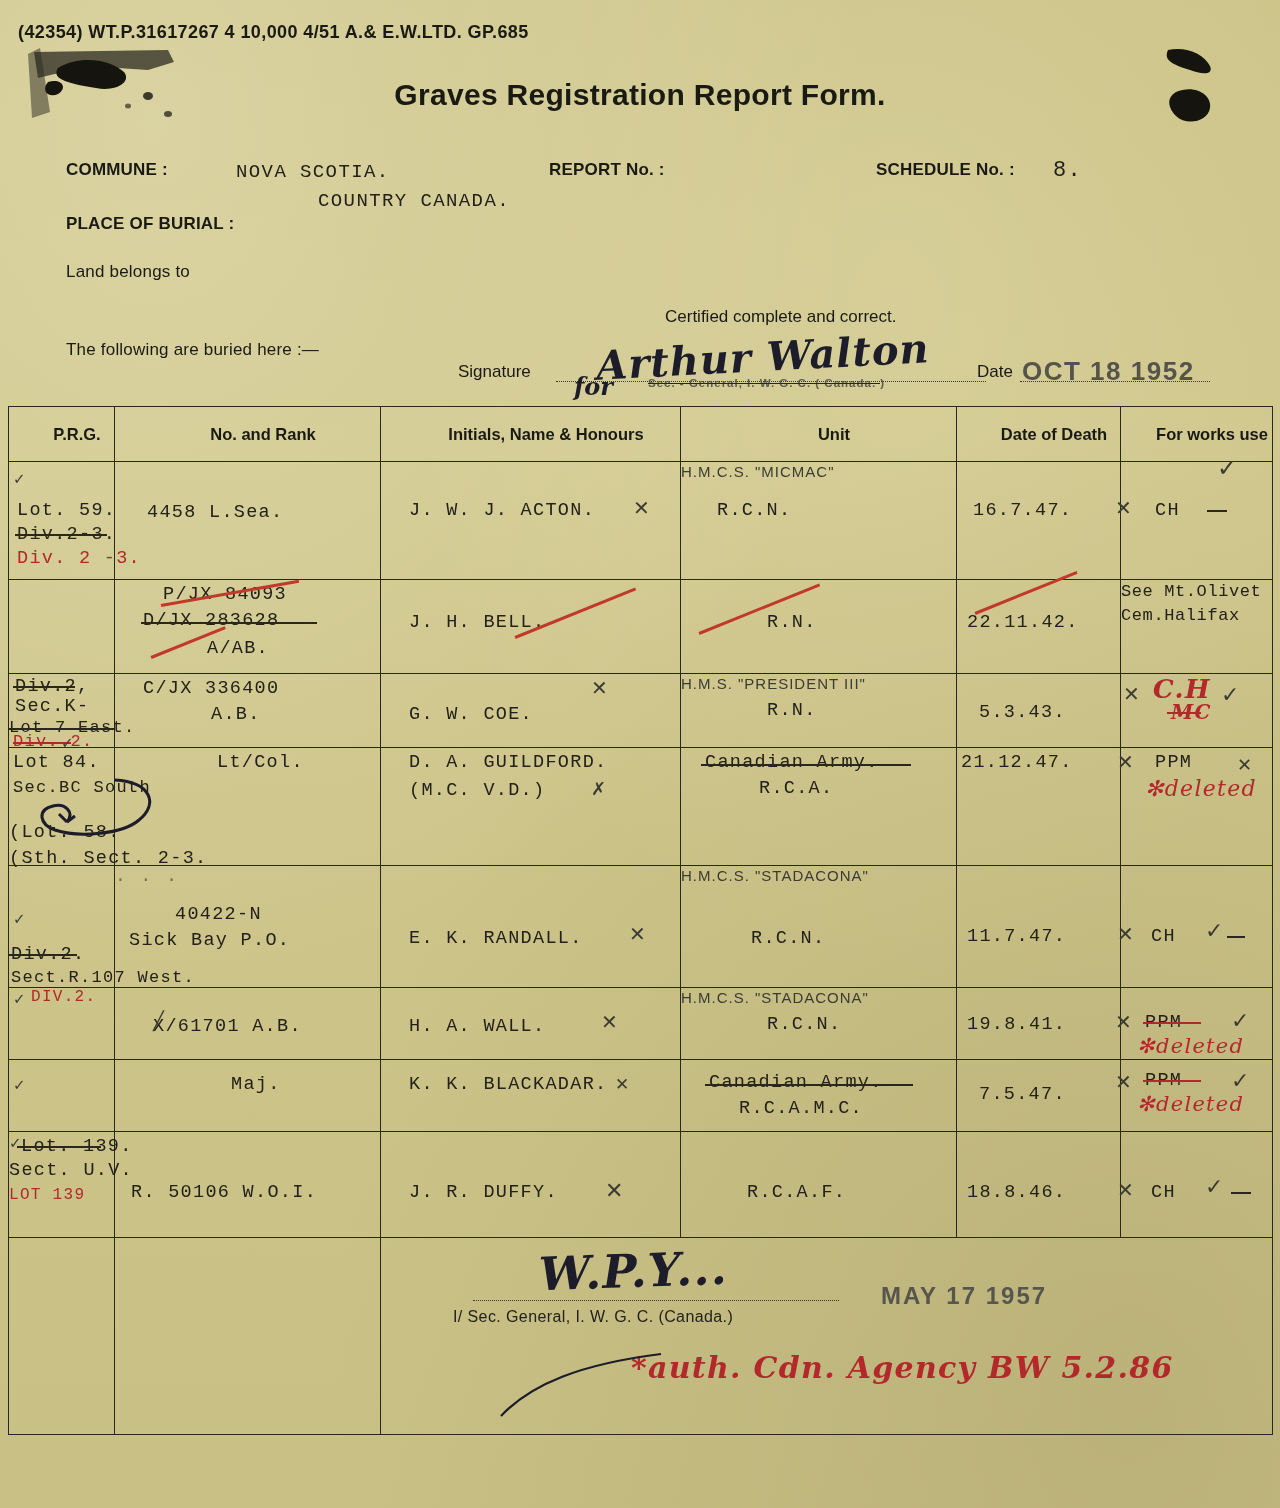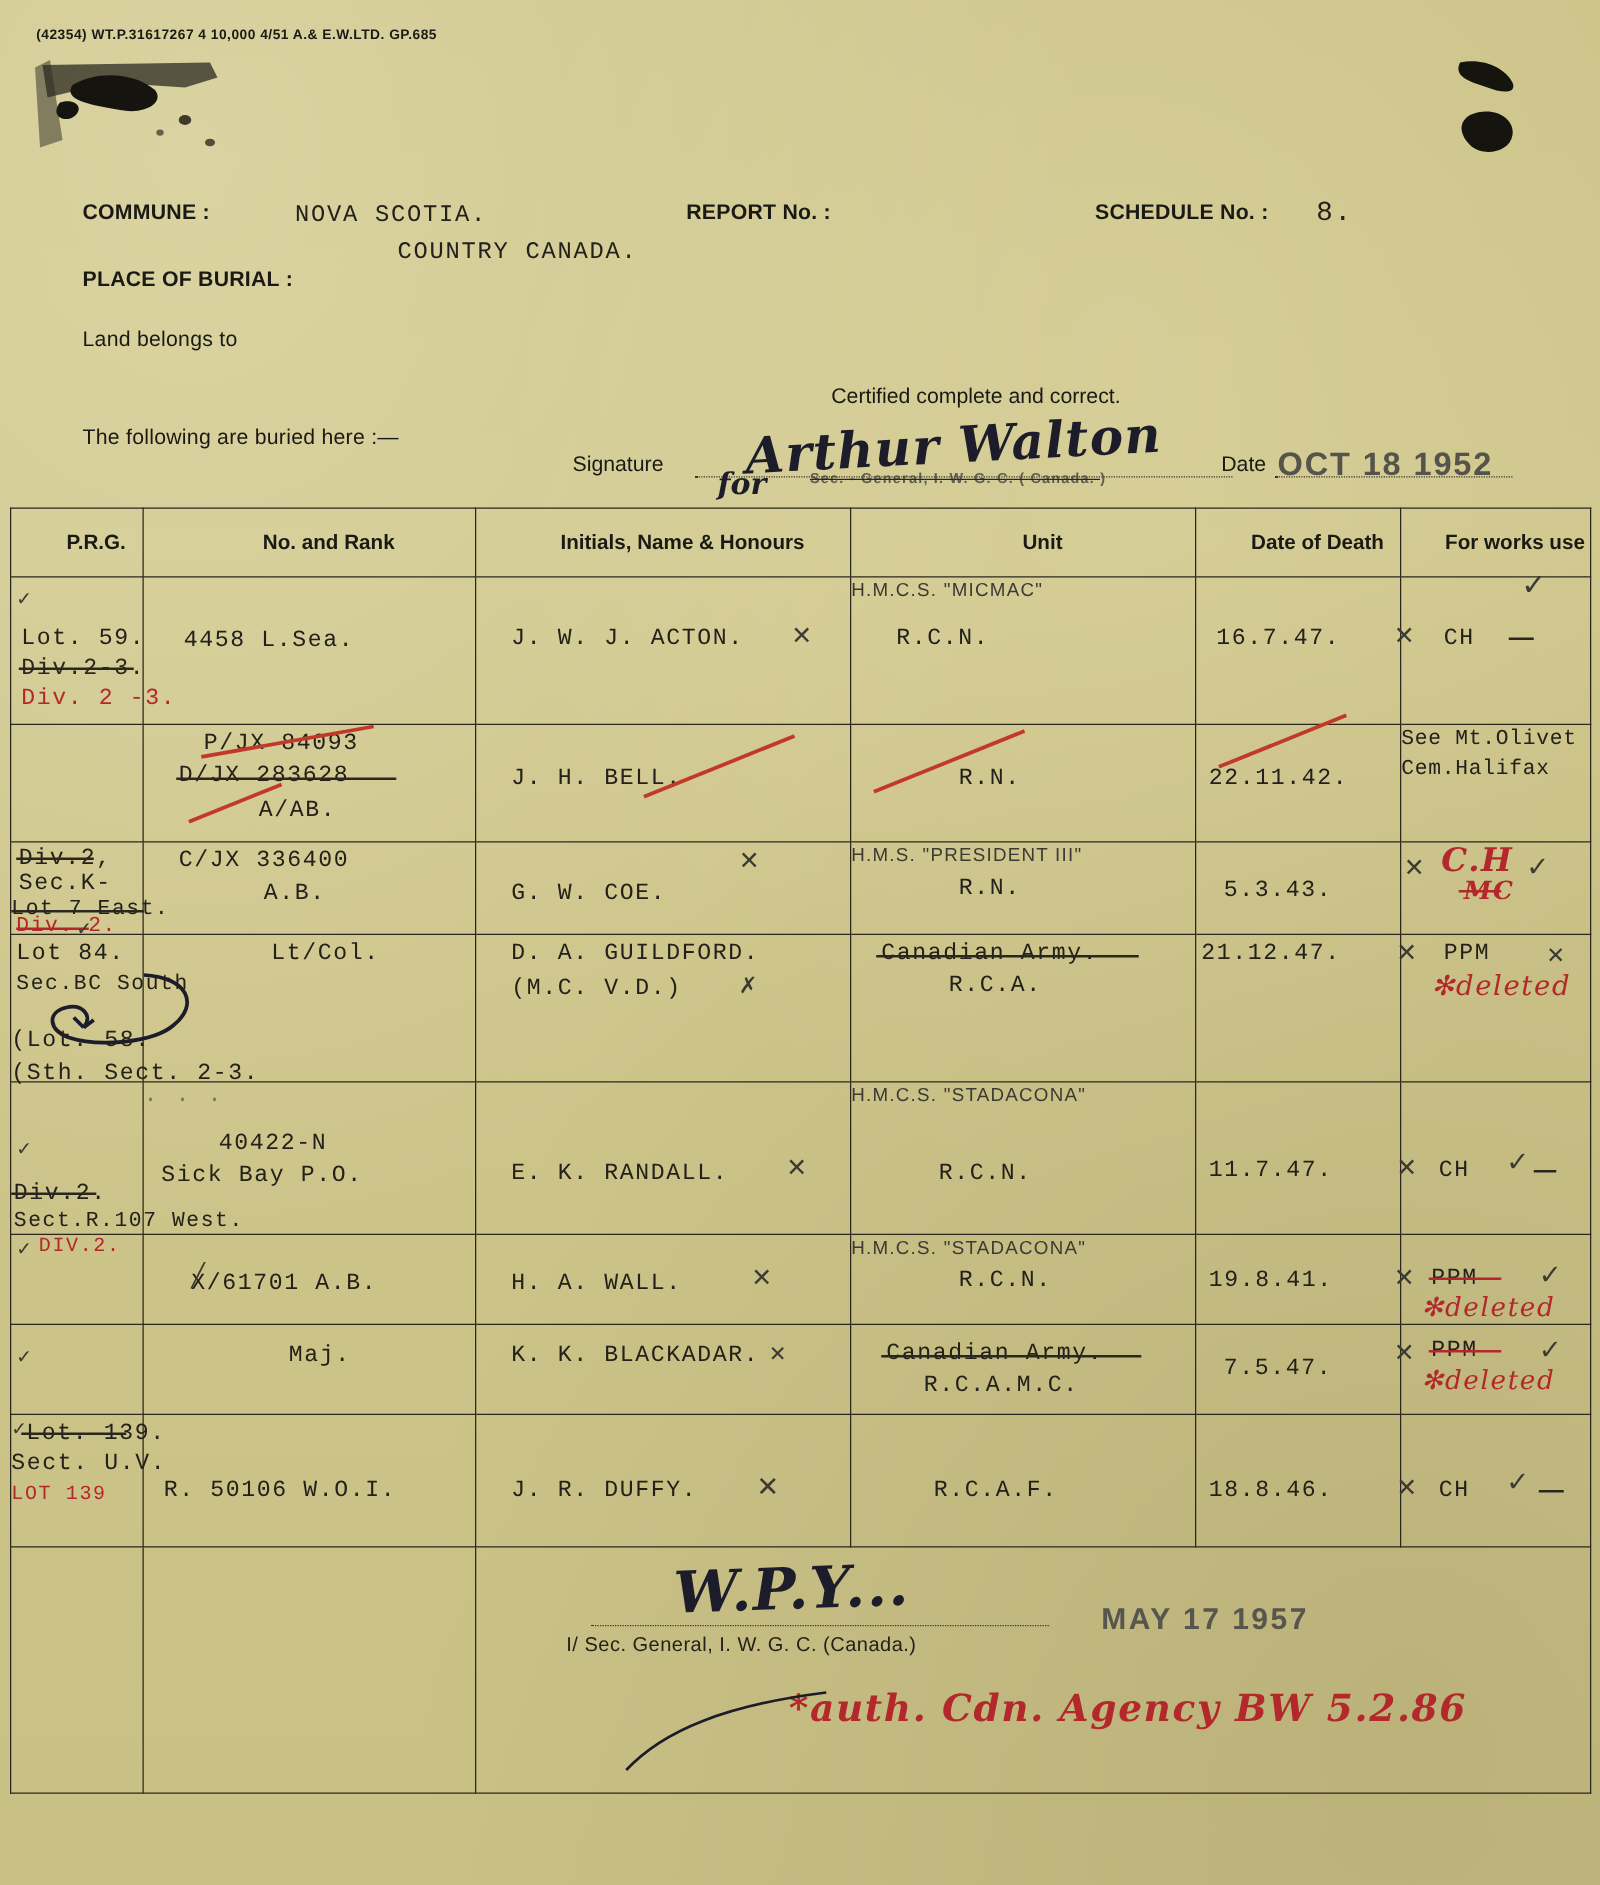--- a/index.html
+++ b/index.html
@@ -19,22 +19,22 @@
   .grain {
     position:absolute; inset:0;
     background:
       radial-gradient(ellipse at 12% 8%, rgba(255,255,230,0.25), rgba(0,0,0,0) 45%),
       radial-gradient(ellipse at 88% 92%, rgba(120,110,60,0.18), rgba(0,0,0,0) 50%),
       radial-gradient(ellipse at 70% 20%, rgba(255,250,220,0.15), rgba(0,0,0,0) 40%);
     pointer-events:none;
   }
   
   .microprint {
-    position:absolute; left:29px; top:22px;
-    font-size:11px; font-weight:bold; letter-spacing:0.4px;
+    position:absolute; left:18px; top:22px;
+    font-size:18px; font-weight:bold; letter-spacing:0.4px;
     font-family:"Liberation Sans", sans-serif;
   }
   .title {
     position:absolute; left:0; top:78px; width:1280px;
     text-align:center; font-size:30px; font-weight:bold;
     font-family:"Liberation Sans", sans-serif;
     letter-spacing:0.3px;
   }
   
   .blot-left {
@@ -136,20 +136,21 @@
     <ellipse cx="120" cy="48" rx="5" ry="4" fill="#15140f" opacity="0.8"></ellipse>
     <ellipse cx="140" cy="66" rx="4" ry="3" fill="#15140f" opacity="0.7"></ellipse>
     <ellipse cx="100" cy="58" rx="3" ry="2.5" fill="#15140f" opacity="0.6"></ellipse>
     <path d="M0 6 L12 0 L22 64 L4 70 Z" fill="#2b2a20" opacity="0.5"></path>
   </svg>
   <svg class="blot-right" viewBox="0 0 70 100">
     <path d="M8 4 C26 0, 44 8, 50 20 C54 30, 40 28, 30 24 C18 20, 2 16, 8 4 Z" fill="#15140f"></path>
     <path d="M16 46 C34 38, 52 48, 50 62 C48 76, 26 80, 16 70 C8 62, 6 52, 16 46 Z" fill="#15140f"></path>
   </svg>
 
+  <div class="title">Graves Registration Report Form.</div>
 
   <div class="label" style="left:66px; top:160px;">COMMUNE :</div>
   <div class="typed" style="left:236px; top:161px;">NOVA SCOTIA.</div>
   <div class="label" style="left:549px; top:160px;">REPORT No. :</div>
   <div class="label" style="left:876px; top:160px;">SCHEDULE No. :</div>
   <div class="typed" style="left:1053px; top:158px; font-size:22px;">8.</div>
 
   <div class="typed" style="left:318px; top:190px;">COUNTRY CANADA.</div>
 
   <div class="label" style="left:66px; top:214px;">PLACE OF BURIAL :</div>

